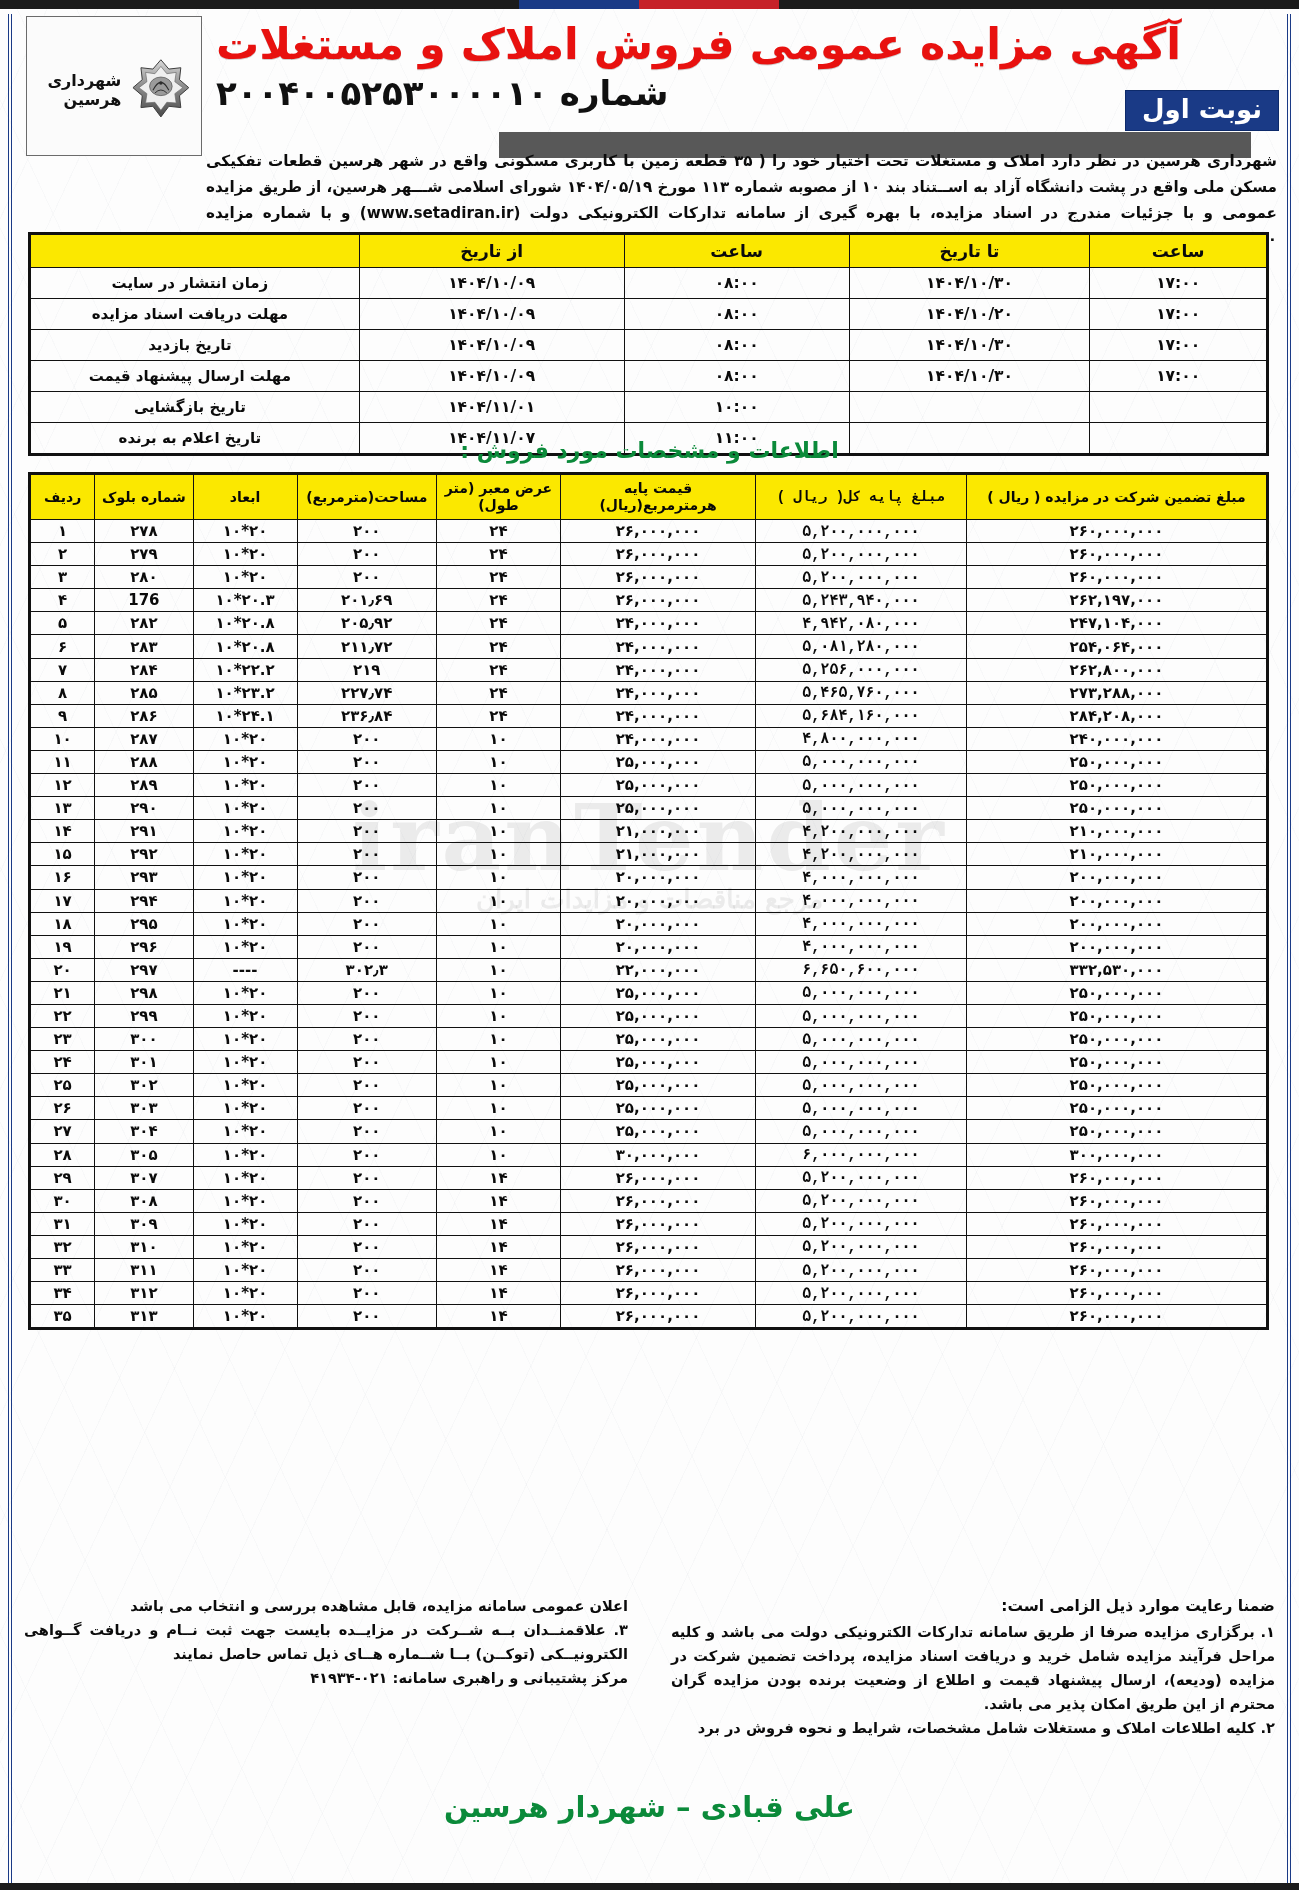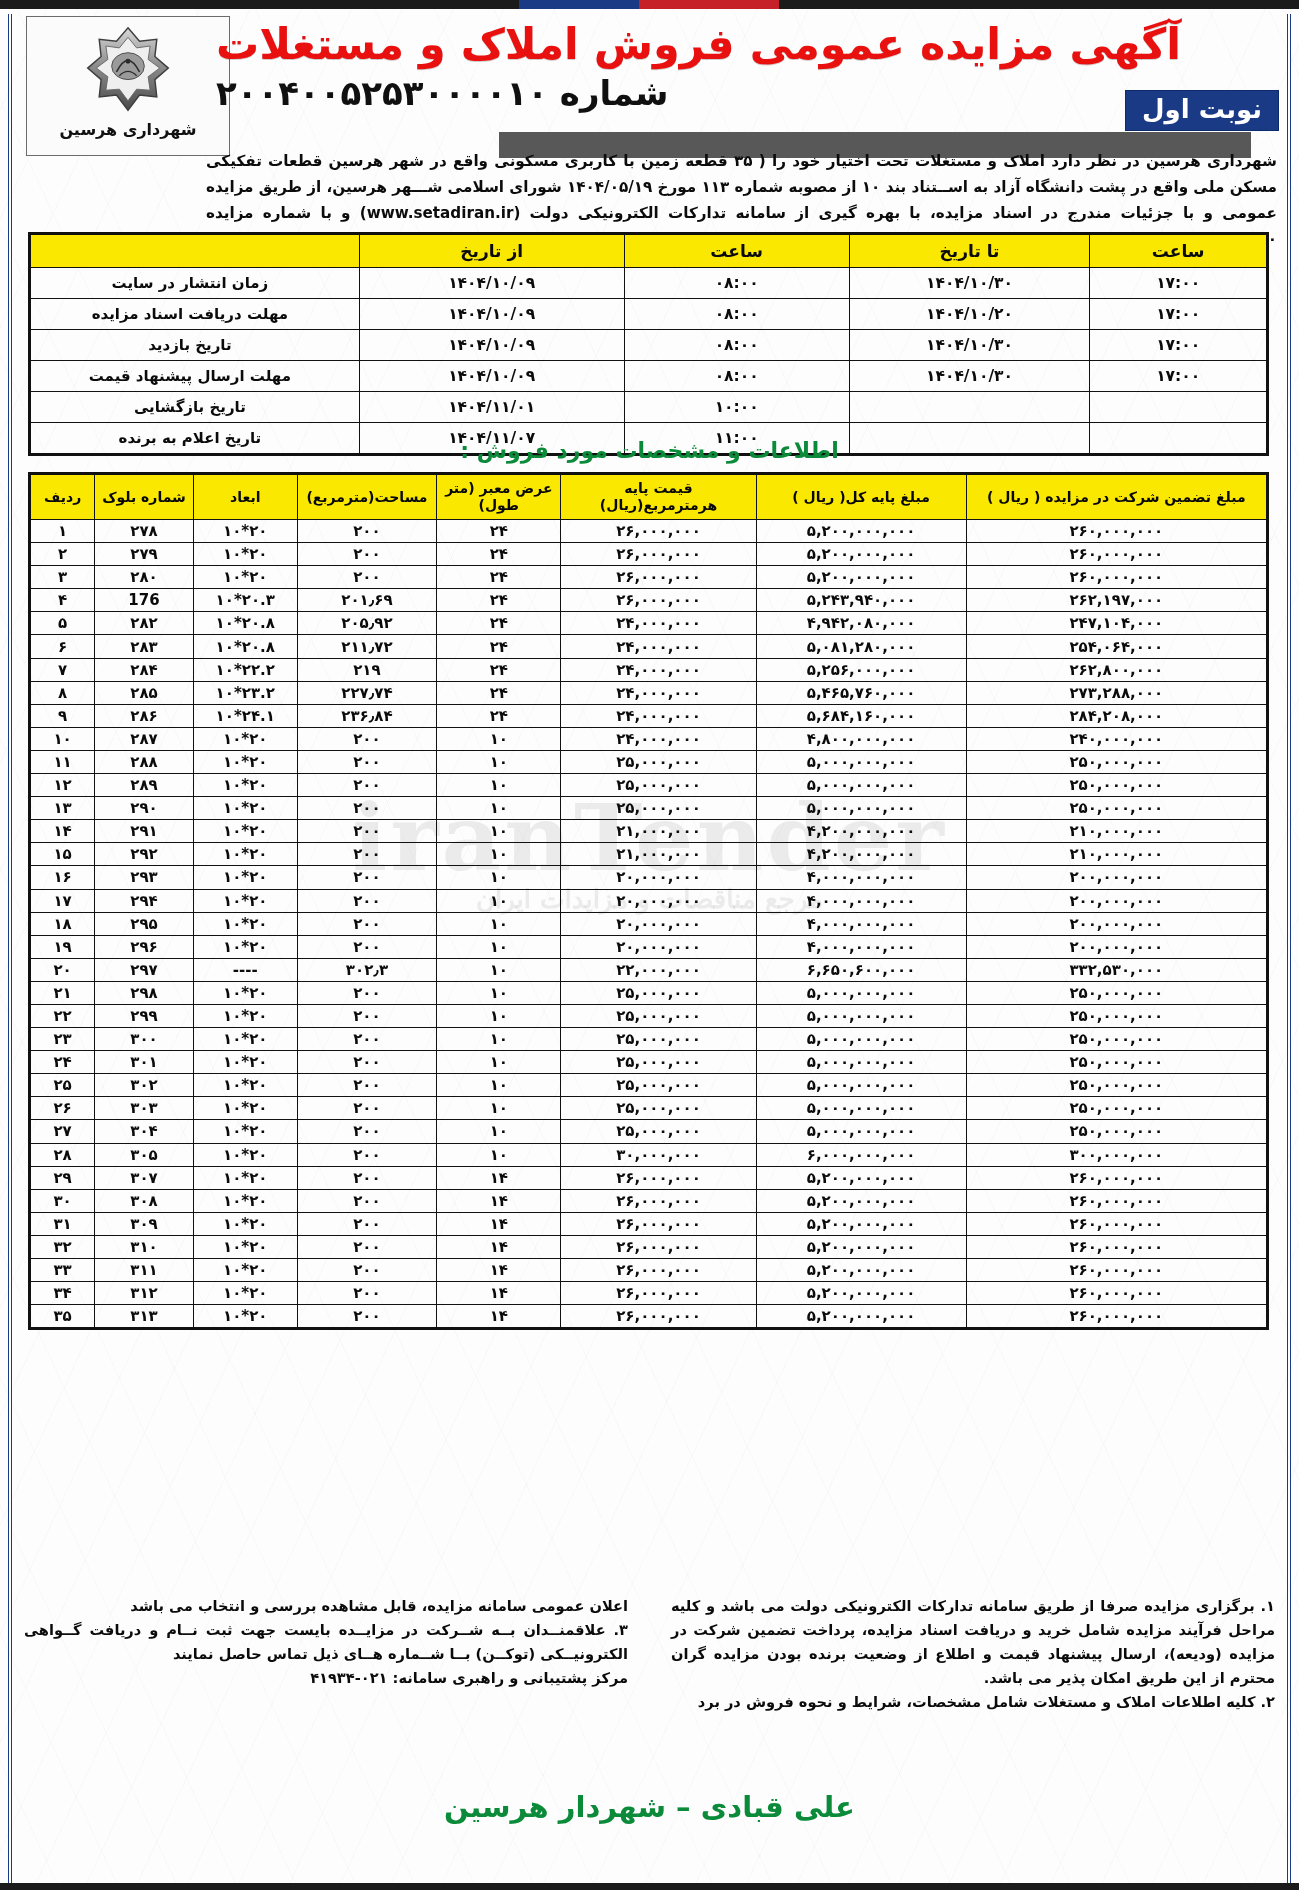--- a/index.html
+++ b/index.html
@@ -26,23 +26,23 @@
     position:absolute;top:14px;right:8px;left:8px;bottom:6px;
     border-right:4px double #1a3a86;
     border-left:4px double #1a3a86;
     box-sizing:border-box;
   }
   
   .header{
     position:absolute;top:16px;right:20px;left:20px;height:128px;
   }
   .logo-box{
-    position:absolute;top:0;left:6px;width:204px;height:140px;
+    position:absolute;top:0;left:6px;width:176px;height:140px;
     border:1px solid #6b6b6b;background:#fbfbfb;
-    display:flex;flex-direction:column;align-items:center;justify-content:flex-start;
+    display:flex;flex-direction:row;align-items:center;justify-content:flex-start;
     padding-top:5px;box-sizing:border-box;
   }
   .logo-emblem{width:116px;height:96px;}
   .logo-caption{
     font-size:16px;font-weight:bold;color:#111;margin-top:2px;letter-spacing:0px;
   }
   .title-wrap{
     position:absolute;top:2px;right:0;left:196px;text-align:left;
   }
   .main-title{
@@ -116,21 +116,21 @@
     font-size:15px;font-weight:bold;color:#0b0b0b;
     text-align:center;vertical-align:middle;padding:0 4px;
     background:transparent;
   }
   .w-radif{width:58px;}
   .w-block{width:96px;}
   .w-abad{width:100px;}
   .w-masahat{width:132px;}
   .w-arz{width:126px;}
   .w-gheymat{width:196px;}
-  .w-mablagh{width:214px;}
+  .w-mablagh{width:214px;font-family:Liberation Mono, monospace;}
   .w-tazmin{width:319px;}
   
   .watermark{
     position:absolute;top:740px;right:0;left:0;text-align:center;
     font-size:92px;font-weight:bold;color:rgba(150,150,150,.17);
     letter-spacing:3px;pointer-events:none;user-select:none;
     font-family:"DejaVu Serif","Liberation Serif",serif;
     margin-top:44px;
   }
   .watermark small{display:block;font-size:26px;letter-spacing:1px;margin-top:-8px;}
@@ -628,20 +628,21 @@
           <td class="w-masahat">۲۰۰</td>
           <td class="w-abad">۲۰*۱۰</td>
           <td class="w-block">۳۱۳</td>
           <td class="w-radif">۳۵</td>
         </tr>
       </tbody>
   </table>
 
   <div class="footer">
     <div class="foot-col foot-right">
+      <div class="foot-head">ضمنا رعایت موارد ذیل الزامی است:</div>
       <div>۱. برگزاری مزایده صرفا از طریق سامانه تدارکات الکترونیکی دولت می باشد و کلیه مراحل فرآیند مزایده شامل خرید و دریافت اسناد مزایده، پرداخت تضمین شرکت در مزایده (ودیعه)، ارسال پیشنهاد قیمت و اطلاع از وضعیت برنده بودن مزایده گران محترم از این طریق امکان پذیر می باشد.</div>
       <div>۲. کلیه اطلاعات املاک و مستغلات شامل مشخصات، شرایط و نحوه فروش در برد</div>
     </div>
     <div class="foot-col foot-left">
       <div class="line">اعلان عمومی سامانه مزایده، قابل مشاهده بررسی و انتخاب می باشد</div>
       <div class="line">۳. علاقمنــدان بــه شــرکت در مزایــده بایست جهت ثبت نــام و دریافت گــواهی الکترونیــکی (توکــن) بــا شــماره هــای ذیل تماس حاصل نمایند</div>
       <div class="line">مرکز پشتیبانی و راهبری سامانه: ۰۲۱-۴۱۹۳۴</div>
     </div>
   </div>
 

